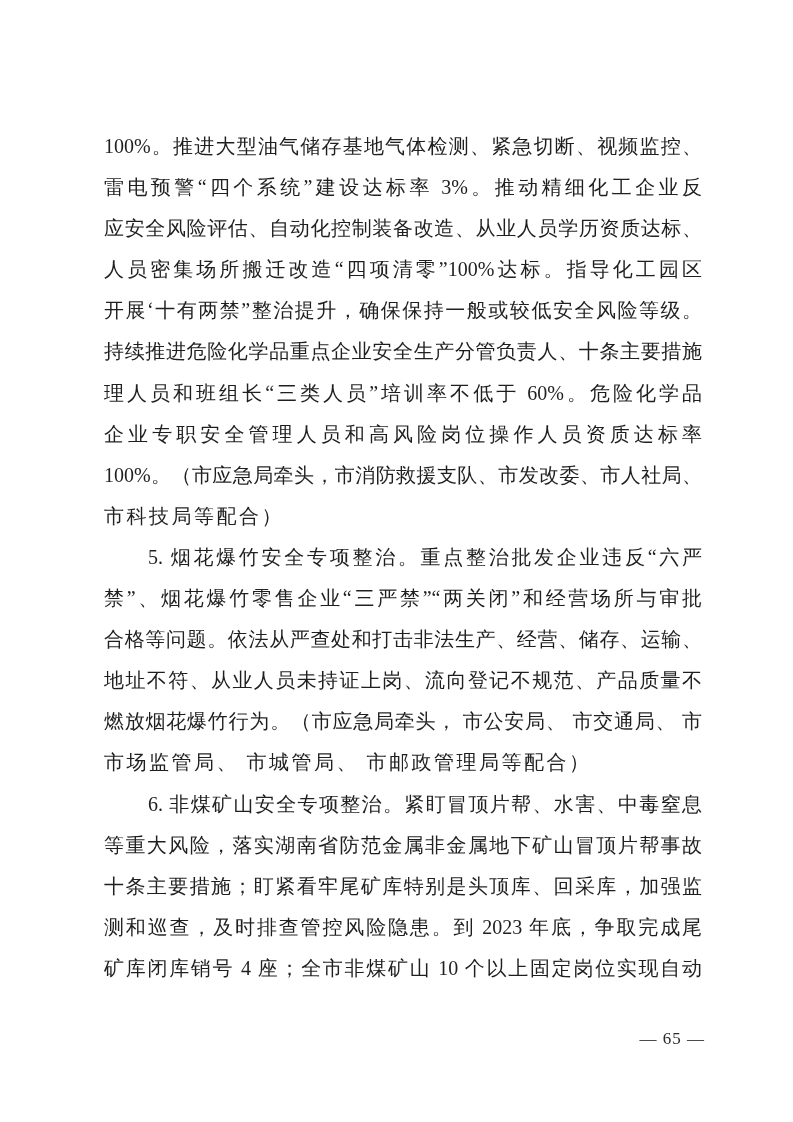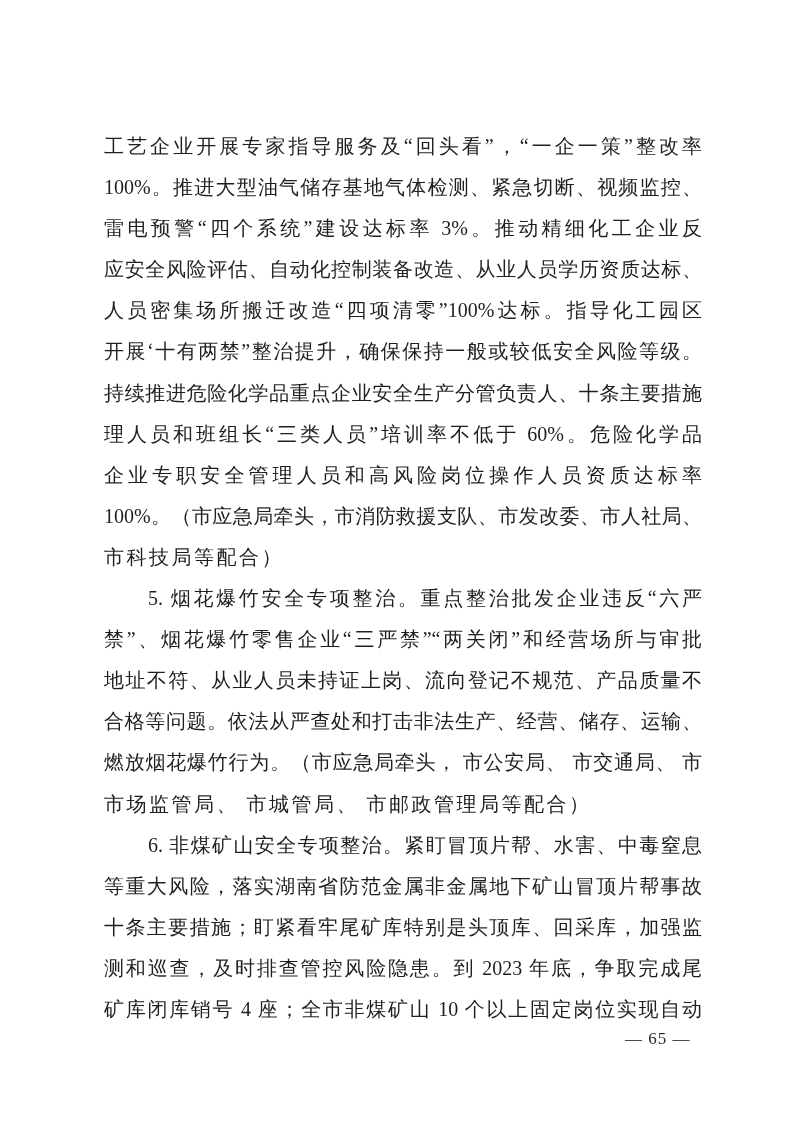--- a/index.html
+++ b/index.html
@@ -43,43 +43,42 @@
   }
   .page-number {
     position: absolute;
     left: 625px;
     top: 1029px;
     width: 80px;
     font-size: 17px;
     line-height: 20px;
     letter-spacing: 1px;
     color: #2b2b2b;
-    text-align: left;
+    text-align: right;
   }
 </style>
 </head>
 <body>
 
 <div class="page">
   <div class="doc-body">
-    <div class="line">工艺企业开展专家指导服务及“回头看”，“一企一策”整改率</div>
     <div class="line">100%。推进大型油气储存基地气体检测、紧急切断、视频监控、</div>
     <div class="line">雷电预警“四个系统”建设达标率 3%。推动精细化工企业反</div>
     <div class="line">应安全风险评估、自动化控制装备改造、从业人员学历资质达标、</div>
     <div class="line">人员密集场所搬迁改造“四项清零”100%达标。指导化工园区</div>
     <div class="line">开展‘十有两禁”整治提升，确保保持一般或较低安全风险等级。</div>
     <div class="line">持续推进危险化学品重点企业安全生产分管负责人、十条主要措施</div>
     <div class="line">理人员和班组长“三类人员”培训率不低于 60%。危险化学品</div>
     <div class="line">企业专职安全管理人员和高风险岗位操作人员资质达标率</div>
     <div class="line">100%。（市应急局牵头，市消防救援支队、市发改委、市人社局、</div>
     <div class="line p-end">市科技局等配合）</div>
     <div class="line p-start">5. 烟花爆竹安全专项整治。重点整治批发企业违反“六严</div>
     <div class="line">禁”、烟花爆竹零售企业“三严禁”“两关闭”和经营场所与审批</div>
+    <div class="line">合格等问题。依法从严查处和打击非法生产、经营、储存、运输、</div>
     <div class="line">地址不符、从业人员未持证上岗、流向登记不规范、产品质量不</div>
-    <div class="line">合格等问题。依法从严查处和打击非法生产、经营、储存、运输、</div>
     <div class="line">燃放烟花爆竹行为。（市应急局牵头， 市公安局、 市交通局、 市</div>
     <div class="line p-end">市场监管局、 市城管局、 市邮政管理局等配合）</div>
     <div class="line p-start">6. 非煤矿山安全专项整治。紧盯冒顶片帮、水害、中毒窒息</div>
     <div class="line">等重大风险，落实湖南省防范金属非金属地下矿山冒顶片帮事故</div>
     <div class="line">十条主要措施；盯紧看牢尾矿库特别是头顶库、回采库，加强监</div>
     <div class="line">测和巡查，及时排查管控风险隐患。到 2023 年底，争取完成尾</div>
     <div class="line">矿库闭库销号 4 座；全市非煤矿山 10 个以上固定岗位实现自动</div>
   </div>
   <div class="page-number">— 65 —</div>
 </div>

